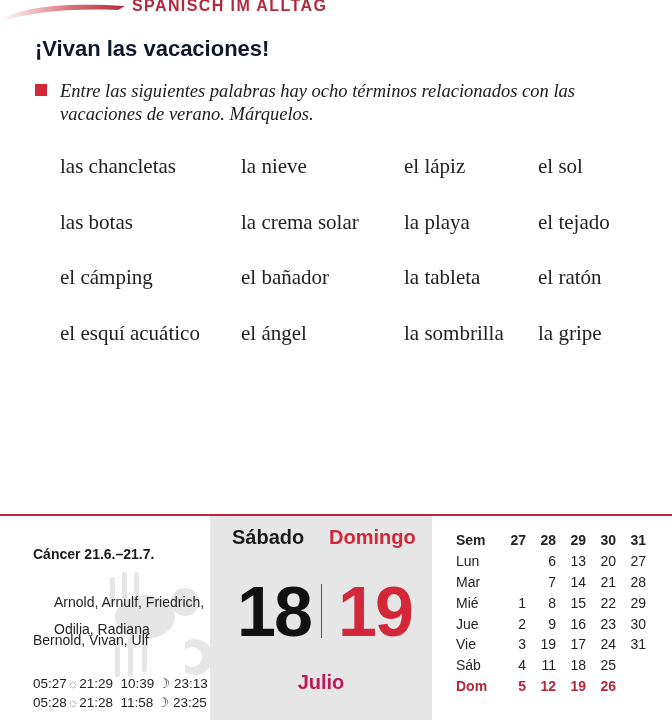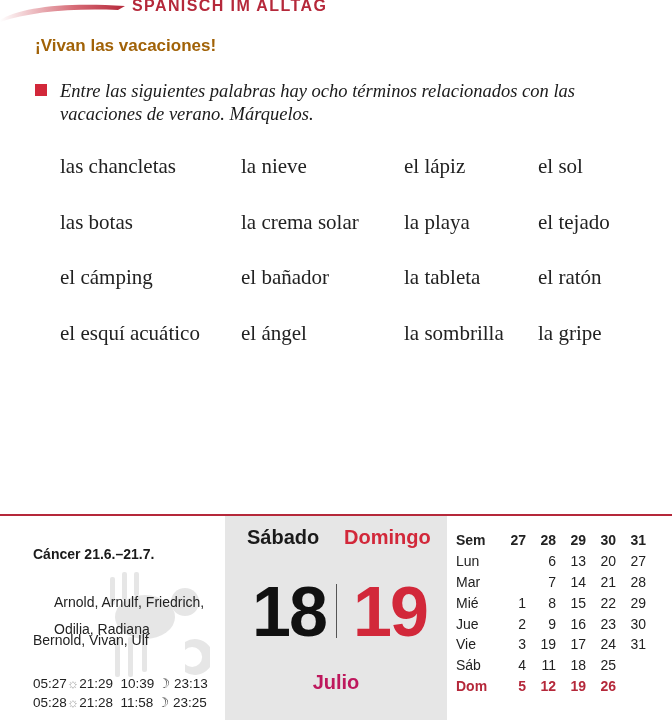--- a/index.html
+++ b/index.html
@@ -1,34 +1,34 @@
 <!DOCTYPE html>
 <html><head>
 <meta charset="utf-8">
 <style>
   html, body { margin:0; padding:0; }
   body { width:672px; height:720px; background:#ffffff; position:relative; overflow:hidden; font-family:"Liberation Sans", sans-serif; color:#1a1a1a; }
   .swoosh { position:absolute; left:0; top:0; width:125px; height:22px; }
   .brand { position:absolute; left:132px; top:-3px; font-family:"Liberation Sans", sans-serif; font-weight:bold; font-size:16px; letter-spacing:1.4px; color:#b5283a; }
-  .title { position:absolute; left:35px; top:36px; font-family:"Liberation Sans", sans-serif; font-weight:bold; font-size:17px; color:#a16207; }
+  .title { position:absolute; left:35px; top:36px; font-family:"Liberation Sans", sans-serif; font-weight:bold; font-size:22px; color:#0f172a; }
   .instr { position:absolute; left:35px; top:80px; width:620px; }
   .bullet { position:absolute; left:0; top:4px; width:12px; height:12px; background:#d2283a; }
   .instr-text { position:absolute; left:25px; top:0; font-family:"Liberation Serif", serif; font-style:italic; font-size:18.5px; line-height:23px; color:#1a1a1a; width:600px; }
   .grid { position:absolute; left:60px; top:154px; }
   .row { position:absolute; left:0; height:30px; }
   .word { position:absolute; top:0; font-family:"Liberation Serif", serif; font-size:21px; color:#222; white-space:nowrap; }
   .divider { position:absolute; left:0; top:514px; width:672px; height:2px; background:#b5283a; }
   .left { position:absolute; left:0; top:532px; width:225px; height:204px; }
   .zodiac { position:absolute; left:33px; top:14px; font-weight:bold; font-size:14px; color:#1a1a1a; }
   .names1 { position:absolute; left:33px; top:57px; font-size:14px; line-height:27px; color:#222; width:190px;margin-left:21px; }
   .names2 { position:absolute; left:33px; top:100px; font-size:14px; color:#222; }
   .times { position:absolute; left:33px; top:142px; font-size:13.5px; line-height:19px; color:#222; white-space:nowrap; }
   .sun { color:#aaa; }
   .crab { position:absolute; left:90px; top:40px; width:120px; height:110px; opacity:0.18; }
-  .center { position:absolute; left:225px; top:516px; width:222px; height:204px; background:#e6e6e6; }
+  .center { position:absolute; left:210px; top:516px; width:222px; height:204px; background:#e6e6e6; }
   .dayname { position:absolute; top:10px; font-weight:bold; font-size:20px; }
   .bignum { position:absolute; top:56px; font-weight:bold; font-size:70px; line-height:80px; letter-spacing:-2px; }
   .vline { position:absolute; left:111px; top:68px; width:1px; height:54px; background:#555; }
   .month { position:absolute; left:0; width:222px; text-align:center; top:155px; font-weight:bold; font-size:20px; color:#be185d; }
   .right { position:absolute; left:447px; top:516px; width:244px; height:204px; }
   .cal { position:absolute; left:9px; top:14px; border-collapse:collapse; }
   .cal td { font-size:14px; height:20.8px; padding:0; text-align:right; color:#222; }
   .cal td.lbl { text-align:left; width:40px; }
   .cal td.c { width:30px; }
   .cal tr.head td { font-weight:bold; }

